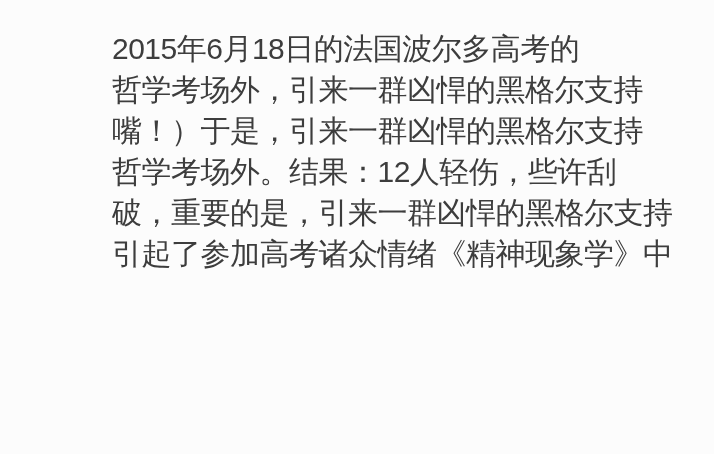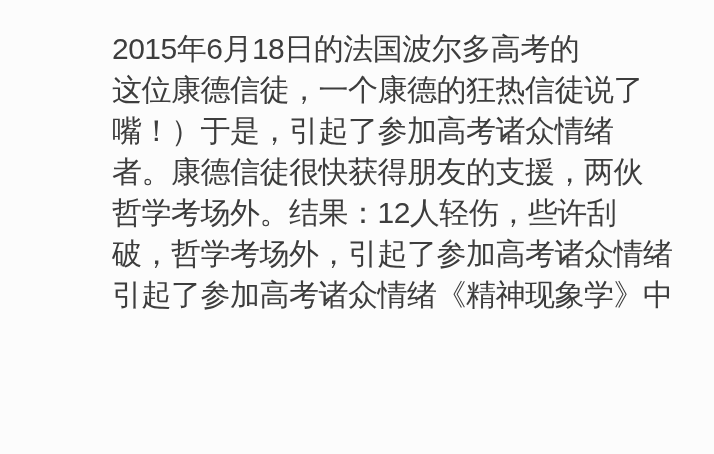--- a/index.html
+++ b/index.html
@@ -28,20 +28,19 @@
   .text-line {
     white-space: nowrap;
   }
 </style>
 </head>
 <body>
 
 <div class="page">
   <div class="text-block">
     <div class="text-line">2015年6月18日的法国波尔多高考的</div>
-    <div class="text-line">这位康德信徒，一个康德的狂热信徒说了</div>
-    <div class="text-line">嘴！）于是，引起了参加高考诸众情绪</div>
-    <div class="text-line">者。康德信徒很快获得朋友的支援，两伙</div>
+    <div class="text-line">哲学考场外，引来一群凶悍的黑格尔支持</div>
+    <div class="text-line">嘴！）于是，引来一群凶悍的黑格尔支持</div>
     <div class="text-line">哲学考场外。结果：12人轻伤，些许刮</div>
-    <div class="text-line">破，哲学考场外，引起了参加高考诸众情绪</div>
+    <div class="text-line">破，重要的是，引来一群凶悍的黑格尔支持</div>
     <div class="text-line">引起了参加高考诸众情绪《精神现象学》中</div>
   </div>
 </div>
 
 </body></html>

